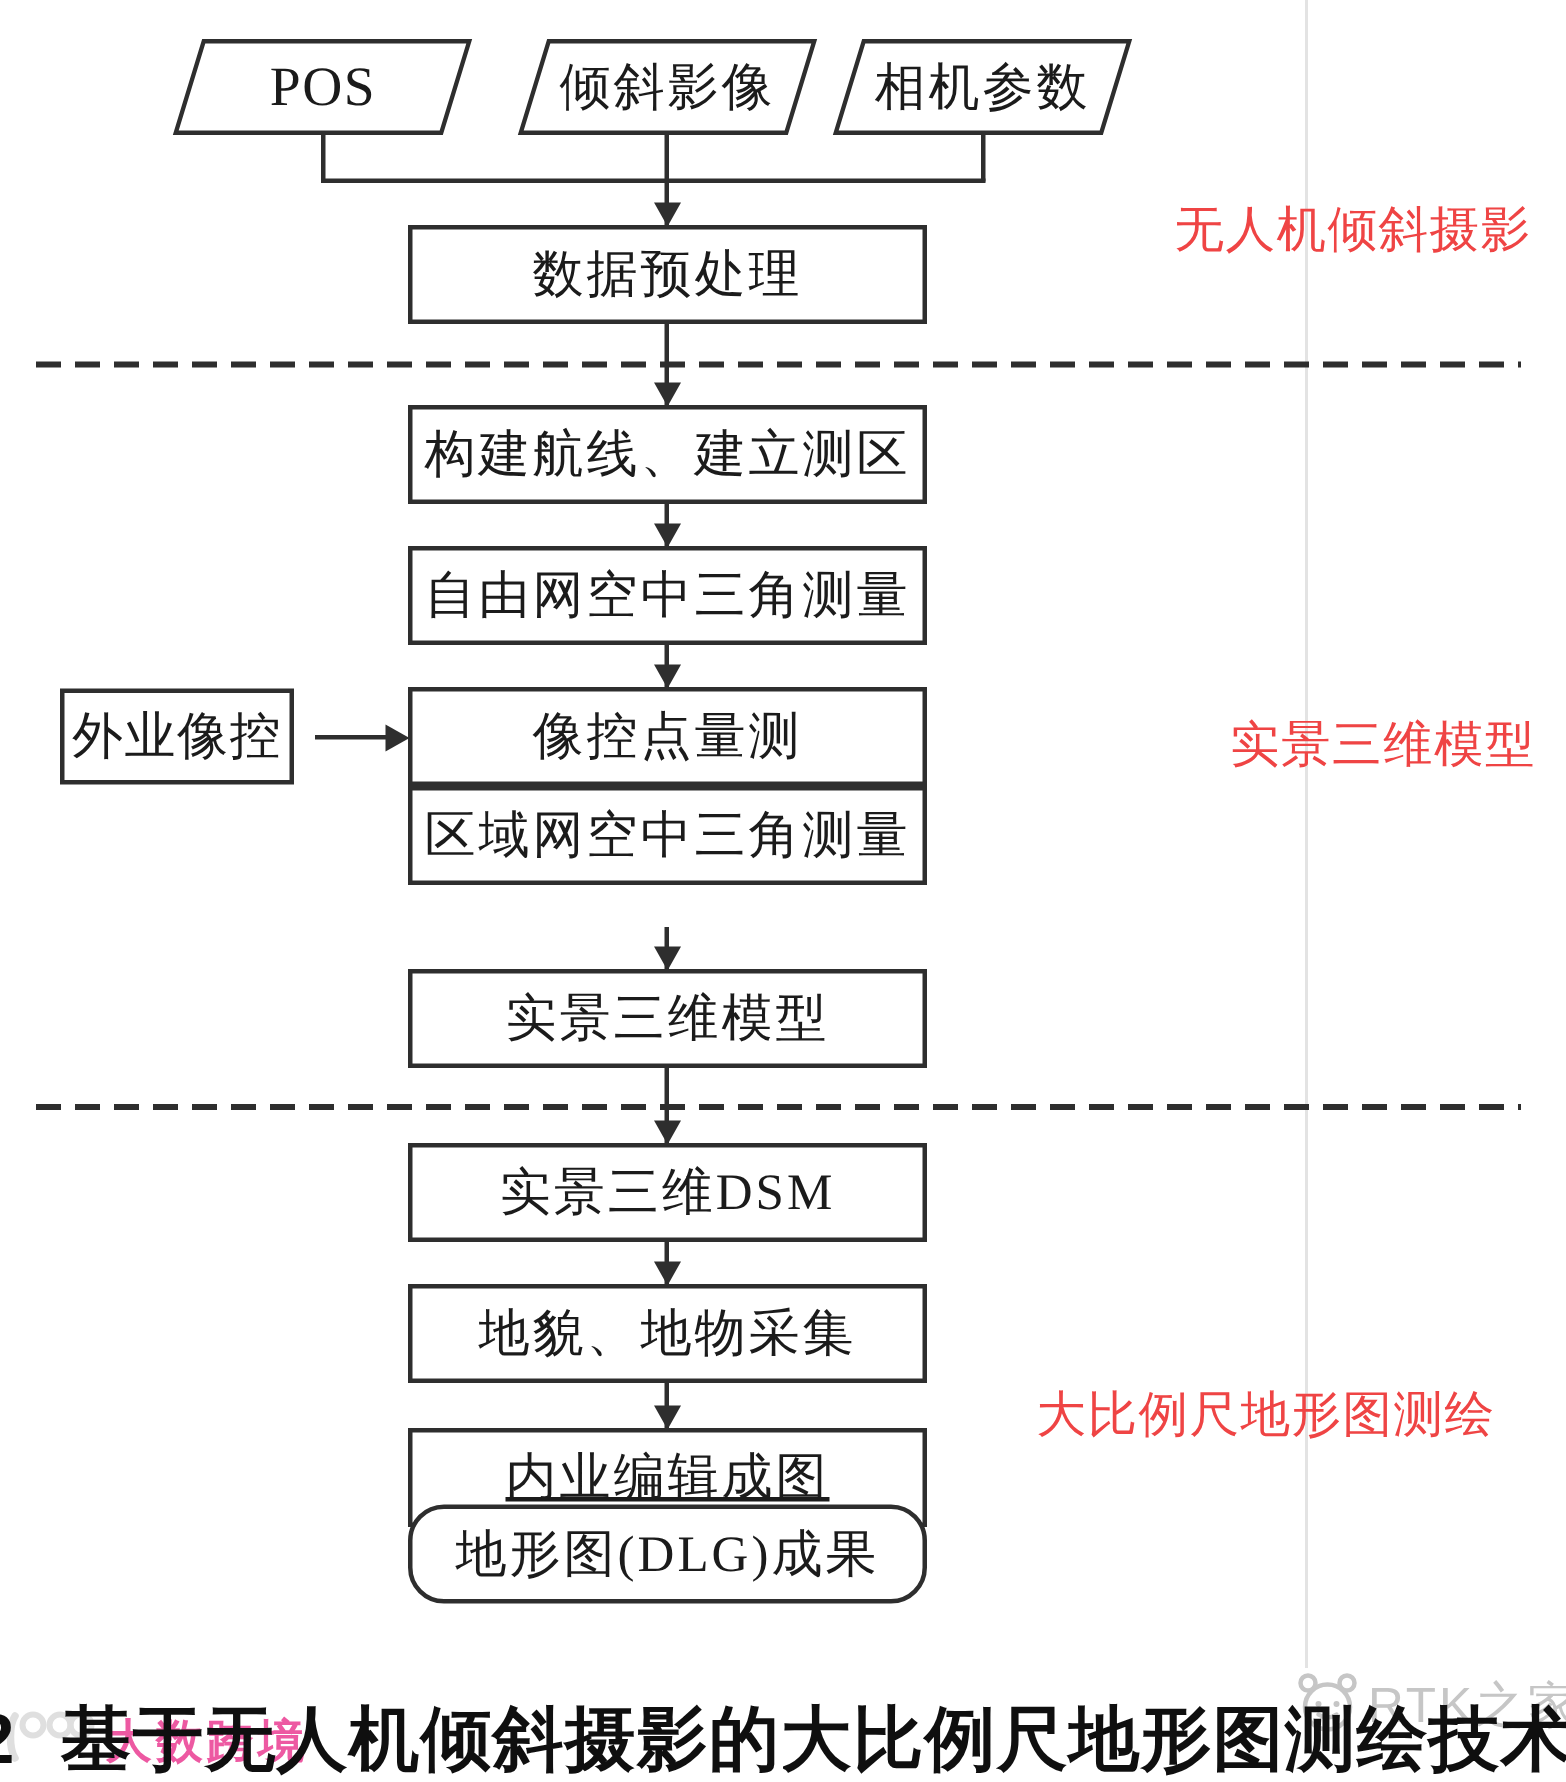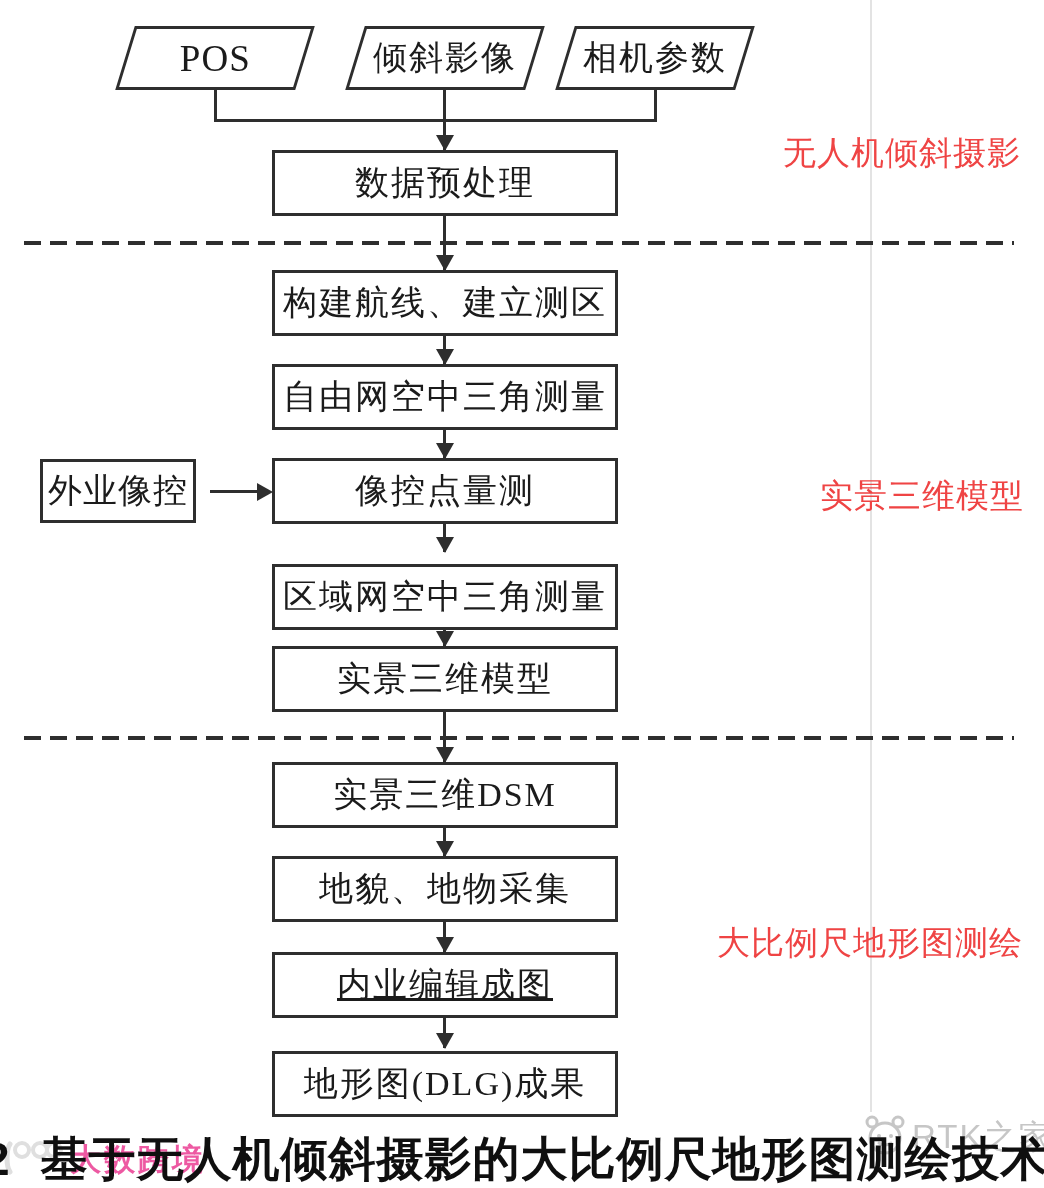--- a/index.html
+++ b/index.html
@@ -150,21 +150,21 @@
   </div>
 
   <div class="sbox">
     <span>外业像控</span>
   </div>
   <div class="harrow-line"></div>
   <div class="harrow-head"></div>
 
   <div class="varrow" style="top:524px;height:28px;"></div>
 
-  <div class="fbox" style="top:564px;">
+  <div class="fbox" style="top:524px;">
     <span>区域网空中三角测量</span>
   </div>
   <div class="varrow" style="top:618px;height:28px;"></div>
 
   <div class="fbox" style="top:646px;">
     <span>实景三维模型</span>
   </div>
 
   <div class="slabel" style="left:820px;top:474px;">实景三维模型</div>
 
@@ -180,25 +180,25 @@
   <div class="fbox" style="top:856px;">
     <span>地貌、地物采集</span>
   </div>
   <div class="varrow" style="top:922px;height:30px;"></div>
 
   <div class="fbox" style="top:952px;text-decoration:underline;">
     <span>内业编辑成图</span>
   </div>
   <div class="varrow" style="top:1018px;height:30px;"></div>
 
-  <div class="fbox" style="top:1051px;">
+  <div class="fbox" style="top:1003px;border-radius:24px;">
     <span>地形图(DLG)成果</span>
   </div>
 
-  <div class="slabel" style="left:717px;top:921px;">大比例尺地形图测绘</div>
+  <div class="slabel" style="left:691px;top:921px;">大比例尺地形图测绘</div>
 
   <div class="caption">
     <span>图2</span>
     <span>基于无人机倾斜摄影的大比例尺地形图测绘技术路线</span>
   </div>
 
   <div class="wm-left">
     <span>
       <svg width="62" height="44" viewBox="0 0 62 44" fill="none">
         <path d="M8 8 C4 14 4 30 8 36" stroke="#dcdcdc" stroke-width="5" stroke-linecap="round"></path>

